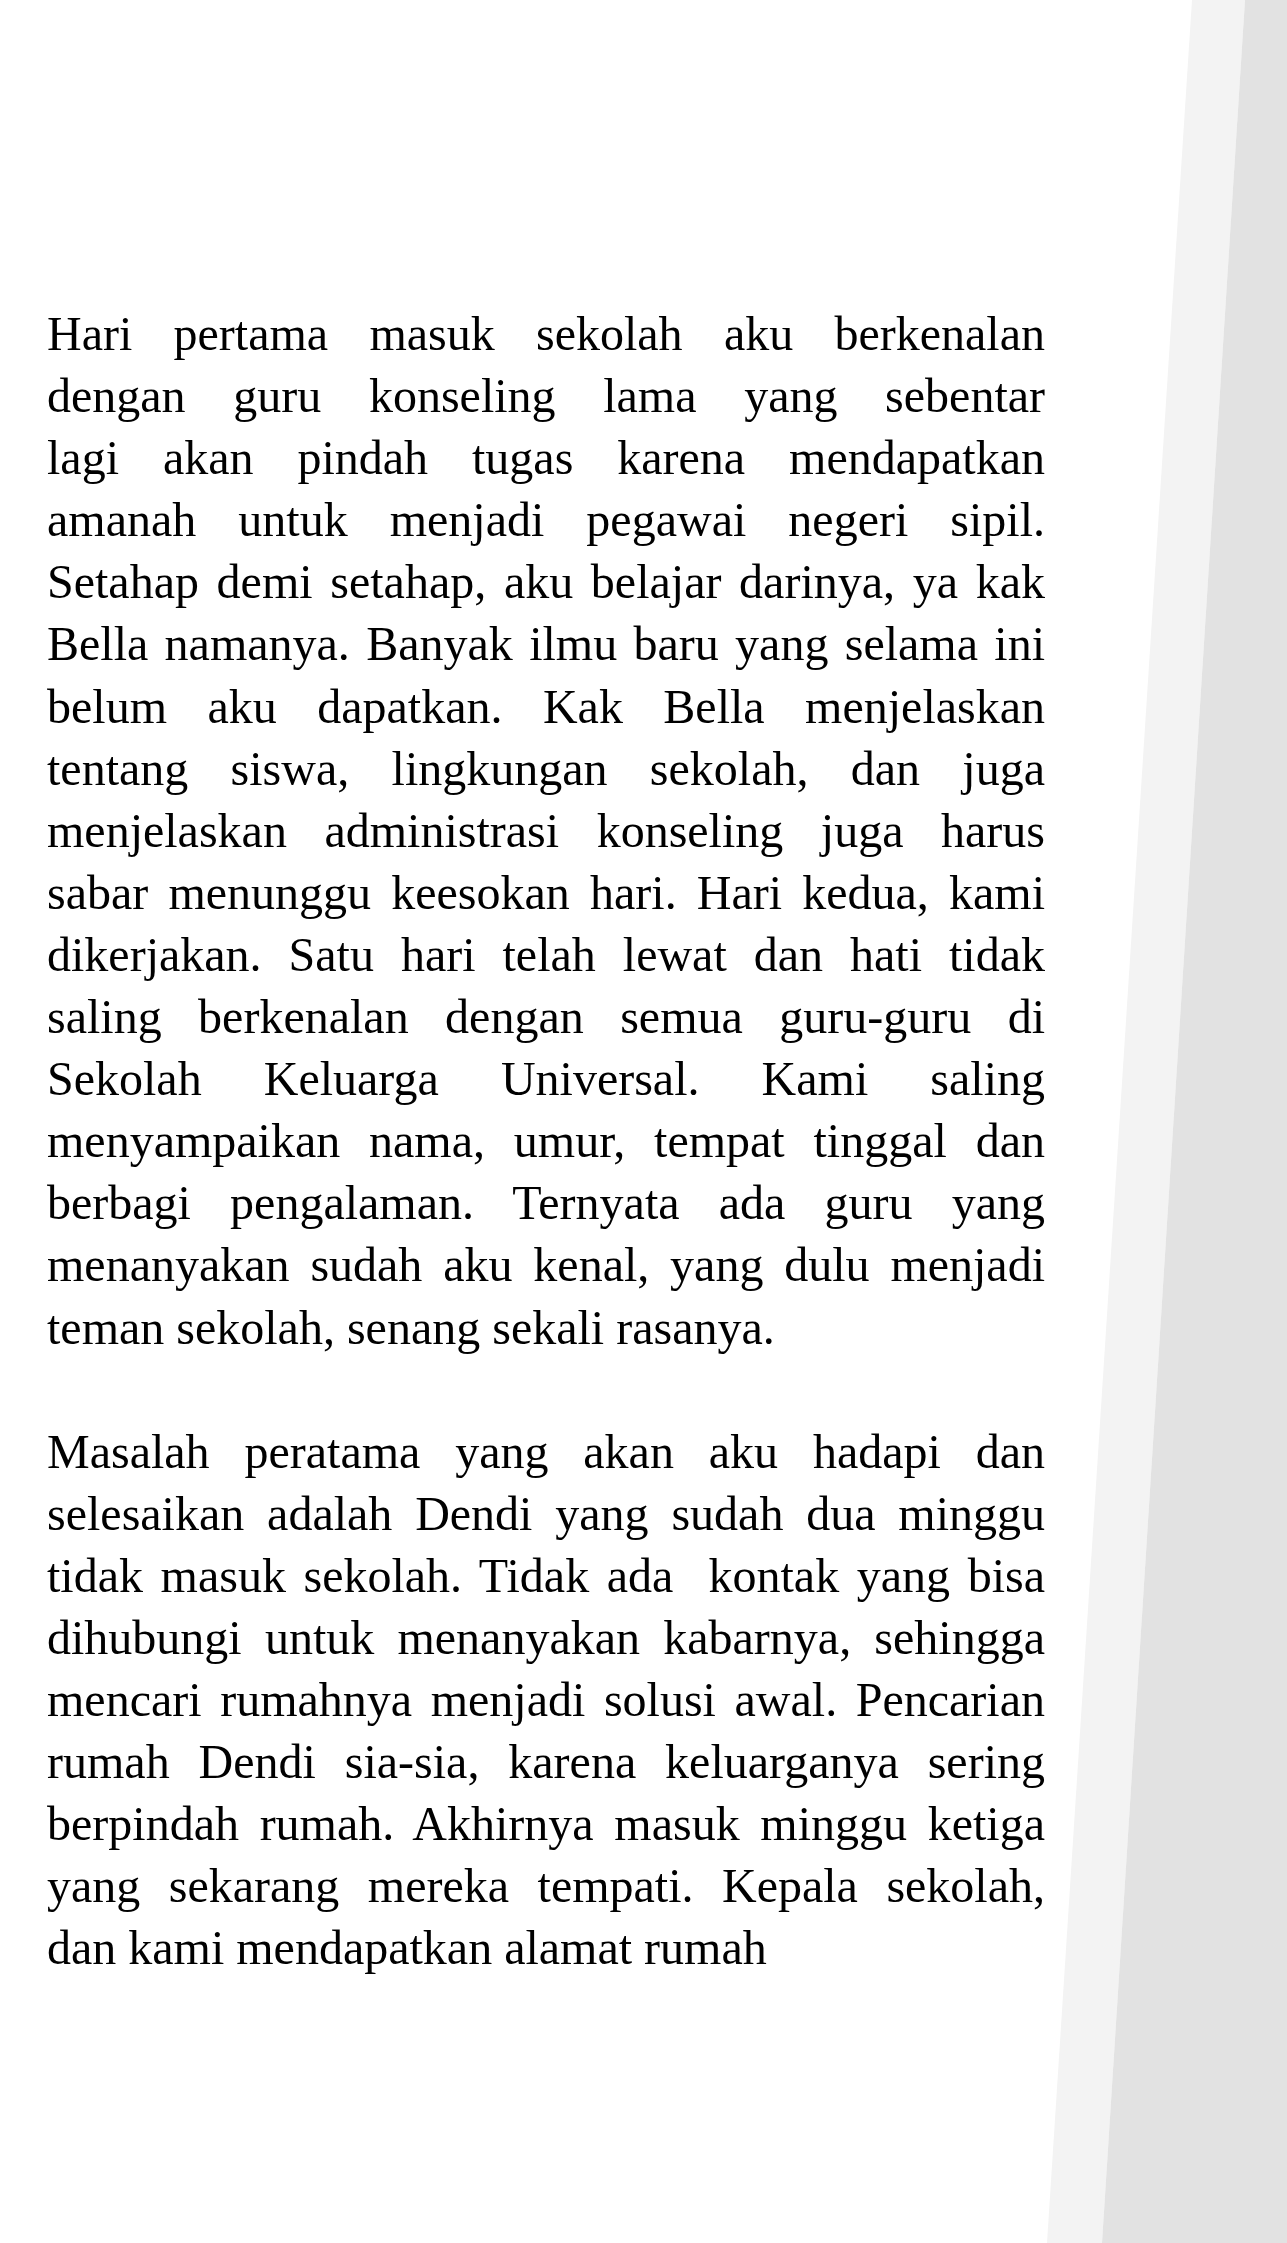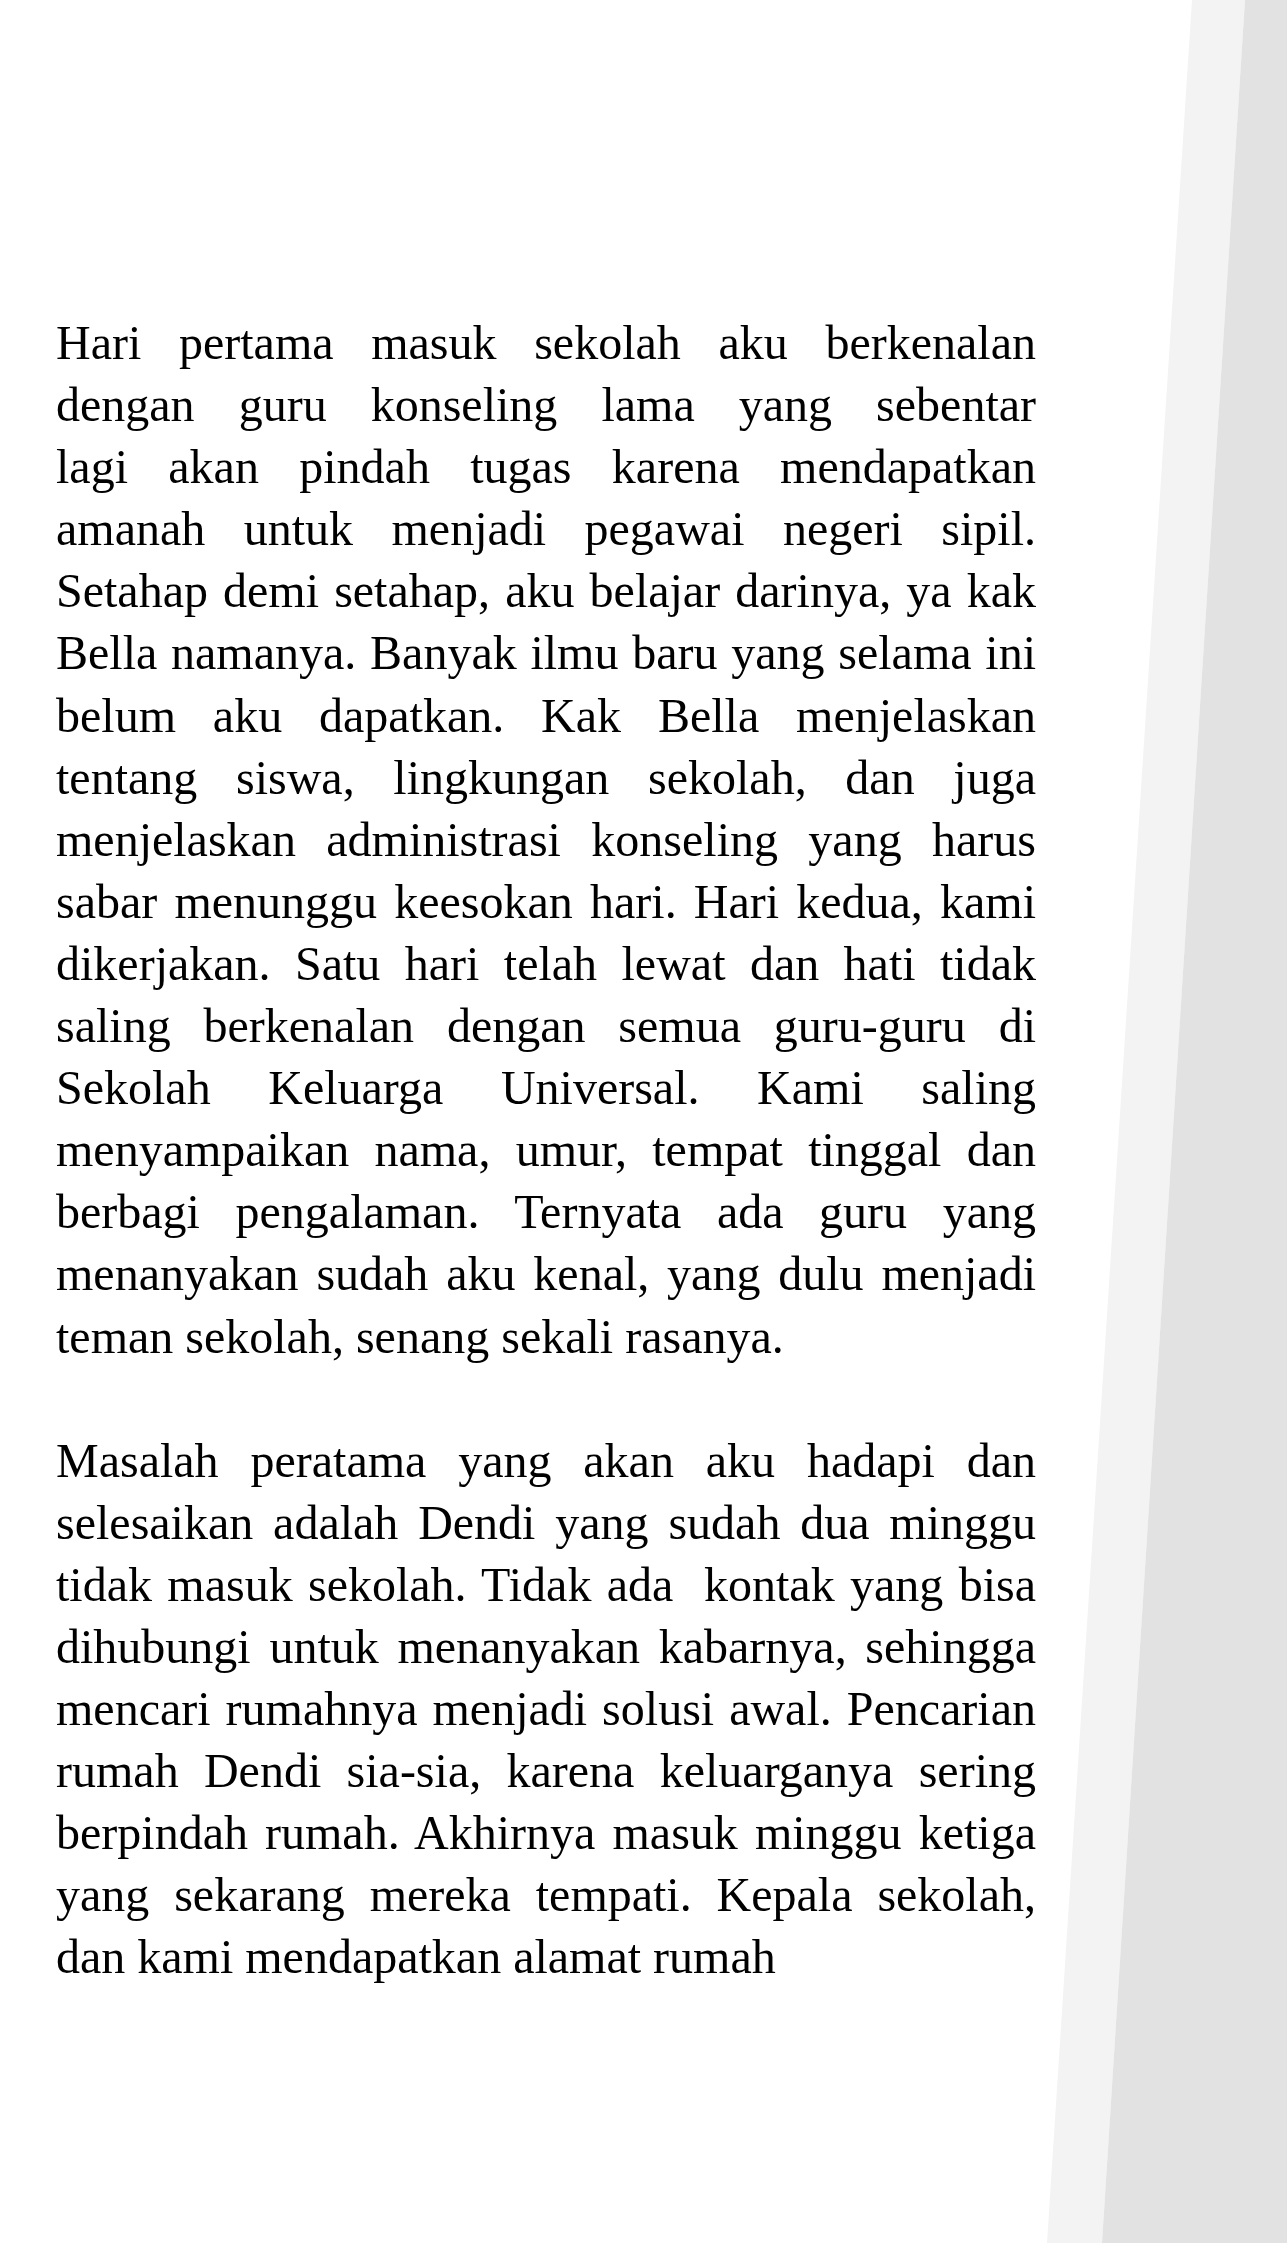--- a/index.html
+++ b/index.html
@@ -31,21 +31,21 @@
   }
   .text-block {
     position: absolute;
     left: 40px;
     top: 296px;
     width: 1012px;
     color: var(--text-color, #000000);
     font-size: 48px;
     line-height: 62.1px;
   }
-  .para { margin: 16px; }
+  .para { margin: 7px; }
   .para + .para { margin-top: 62.1px; }
   .line {
     text-align: justify;
     text-align-last: justify;
     white-space: pre-wrap;
   }
   .para .line:last-child {
     text-align-last: left;
   }
 </style>
@@ -58,21 +58,21 @@
   <div class="text-block" id="text-block">
       <div class="para">
         <div class="line">Hari pertama masuk sekolah aku berkenalan</div>
         <div class="line">dengan guru konseling lama yang sebentar</div>
         <div class="line">lagi akan pindah tugas karena mendapatkan</div>
         <div class="line">amanah untuk menjadi pegawai negeri sipil.</div>
         <div class="line">Setahap demi setahap, aku belajar darinya, ya kak</div>
         <div class="line">Bella namanya. Banyak ilmu baru yang selama ini</div>
         <div class="line">belum aku dapatkan. Kak Bella menjelaskan</div>
         <div class="line">tentang siswa, lingkungan sekolah, dan juga</div>
-        <div class="line">menjelaskan administrasi konseling yang harus</div>
+        <div class="line">menjelaskan administrasi konseling juga harus</div>
         <div class="line">sabar menunggu keesokan hari. Hari kedua, kami</div>
         <div class="line">dikerjakan. Satu hari telah lewat dan hati tidak</div>
         <div class="line">saling berkenalan dengan semua guru-guru di</div>
         <div class="line">Sekolah Keluarga Universal. Kami saling</div>
         <div class="line">menyampaikan nama, umur, tempat tinggal dan</div>
         <div class="line">berbagi pengalaman. Ternyata ada guru yang</div>
         <div class="line">menanyakan sudah aku kenal, yang dulu menjadi</div>
         <div class="line">teman sekolah, senang sekali rasanya.</div>
       </div>
       <div class="para">

